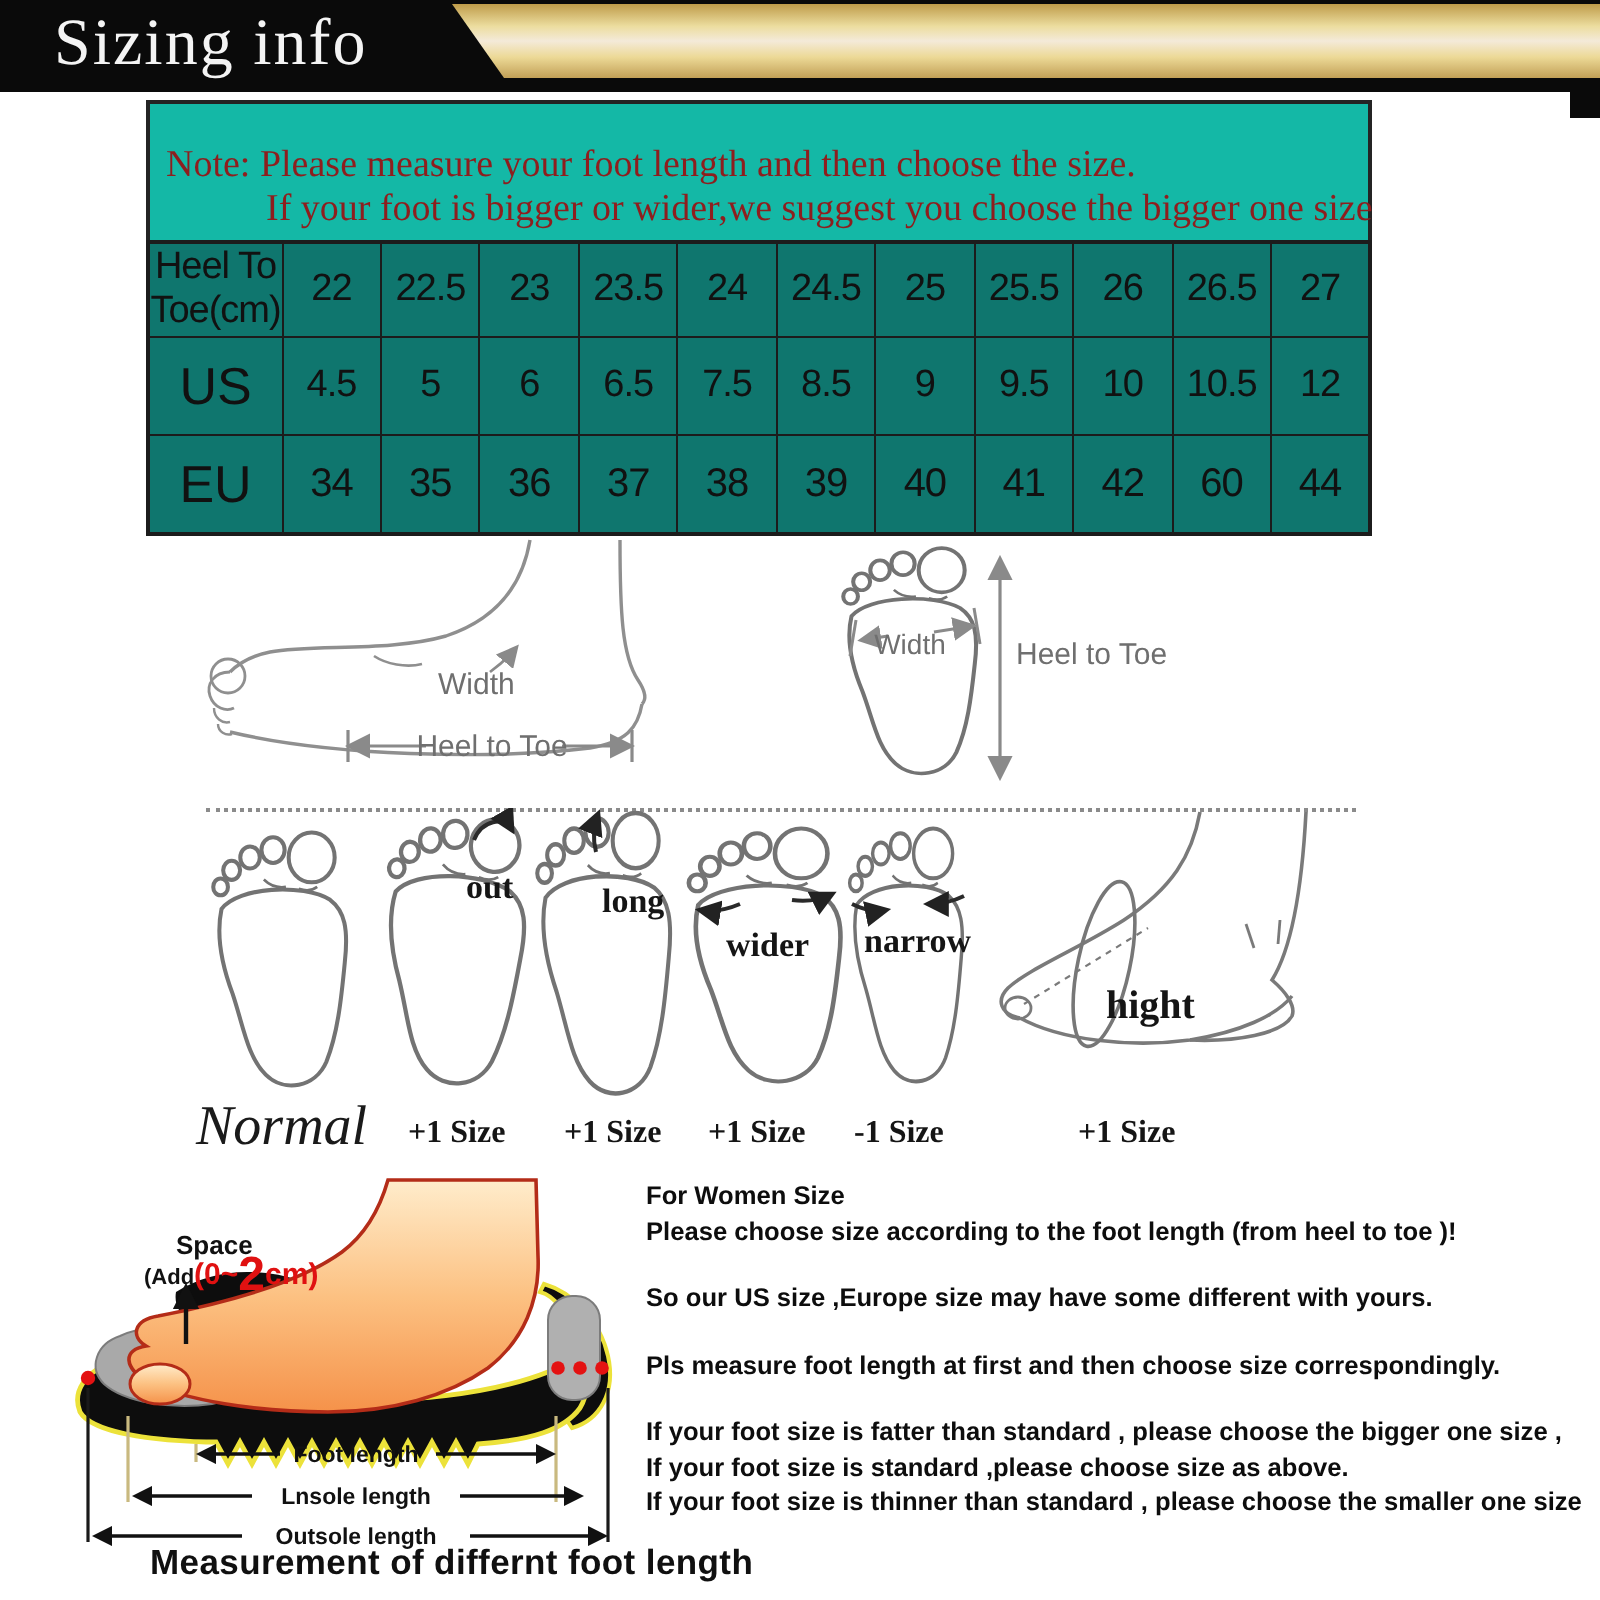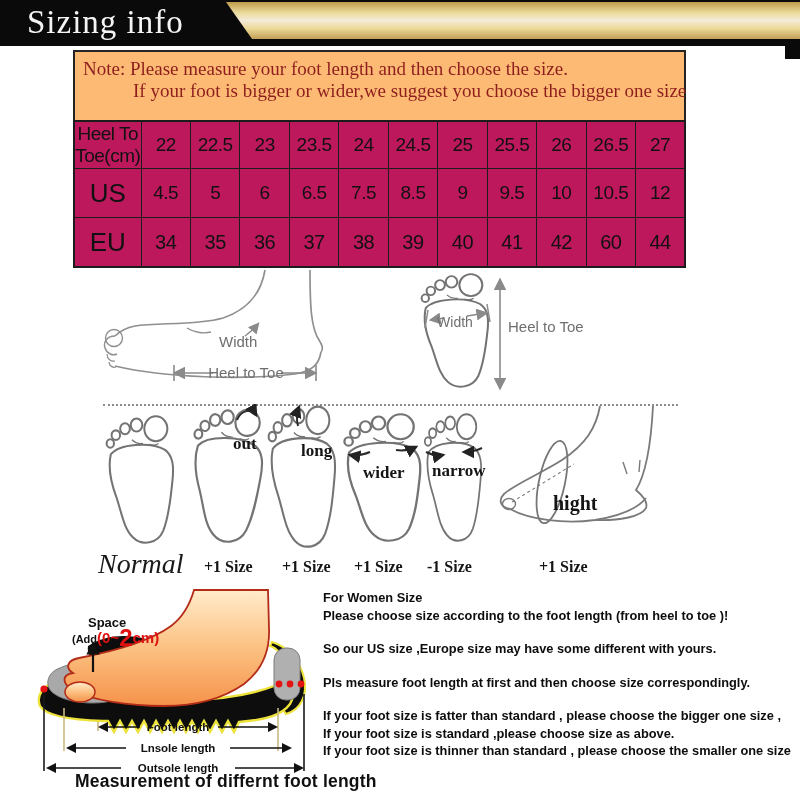--- a/index.html
+++ b/index.html
@@ -12,28 +12,28 @@
   .goldband{left:0;top:2px;width:800px;height:37px;
     background:linear-gradient(180deg,#bf9c4a 0%,#ecdd9f 30%,#f4ead9 50%,#ecd996 72%,#c2a057 100%);
     -webkit-clip-path:polygon(226px 0,800px 0,800px 37px,252px 37px);
     clip-path:polygon(226px 0,800px 0,800px 37px,252px 37px);}
   .title{left:27px;top:4px;color:#f4f4f4;font-family:"Liberation Serif",serif;
     font-size:33px;letter-spacing:1px;text-align:right;}
   .fold{left:785px;top:46px;width:15px;height:13px;background:#0a0a0a;}
 
   
   .notebox{left:73px;top:50px;width:609px;height:64px;border:2px solid #242424;
-    background:#fdba74;color:#8e1e1e;font-family:"Liberation Serif",serif;font-size:19px;
-    padding-top:6px;}
+    background:#14b8a6;color:#8e1e1e;font-family:"Liberation Serif",serif;font-size:19px;
+    padding-top:20px;}
   .notebox .l1{padding-left:8px;white-space:nowrap;}
   .notebox .l2{padding-left:58px;white-space:nowrap;}
 
   
   table.sizes{position:absolute;left:73px;top:120px;width:613px;border-collapse:collapse;
-    table-layout:fixed;background:#be185d;border:2px solid #1c1c1c;}
+    table-layout:fixed;background:#0f766e;border:2px solid #1c1c1c;}
   table.sizes td{border:1.7px solid #1c1c1c;text-align:center;vertical-align:middle;
     color:#111;padding:0;letter-spacing:-0.5px;}
   tr.r0 td{height:46px;font-size:19px;}
   tr.r1 td{height:48px;font-size:19px;}
   tr.r2 td{height:48px;font-size:20px;}
   td.rowlab{font-size:10px;letter-spacing:-0.4px;}
   tr.r1 td.rowlab,tr.r2 td.rowlab{font-size:26px;letter-spacing:0;}
 
   
   .sketchtxt{fill:#6f6f6f;font-family:"Liberation Sans",sans-serif;}

